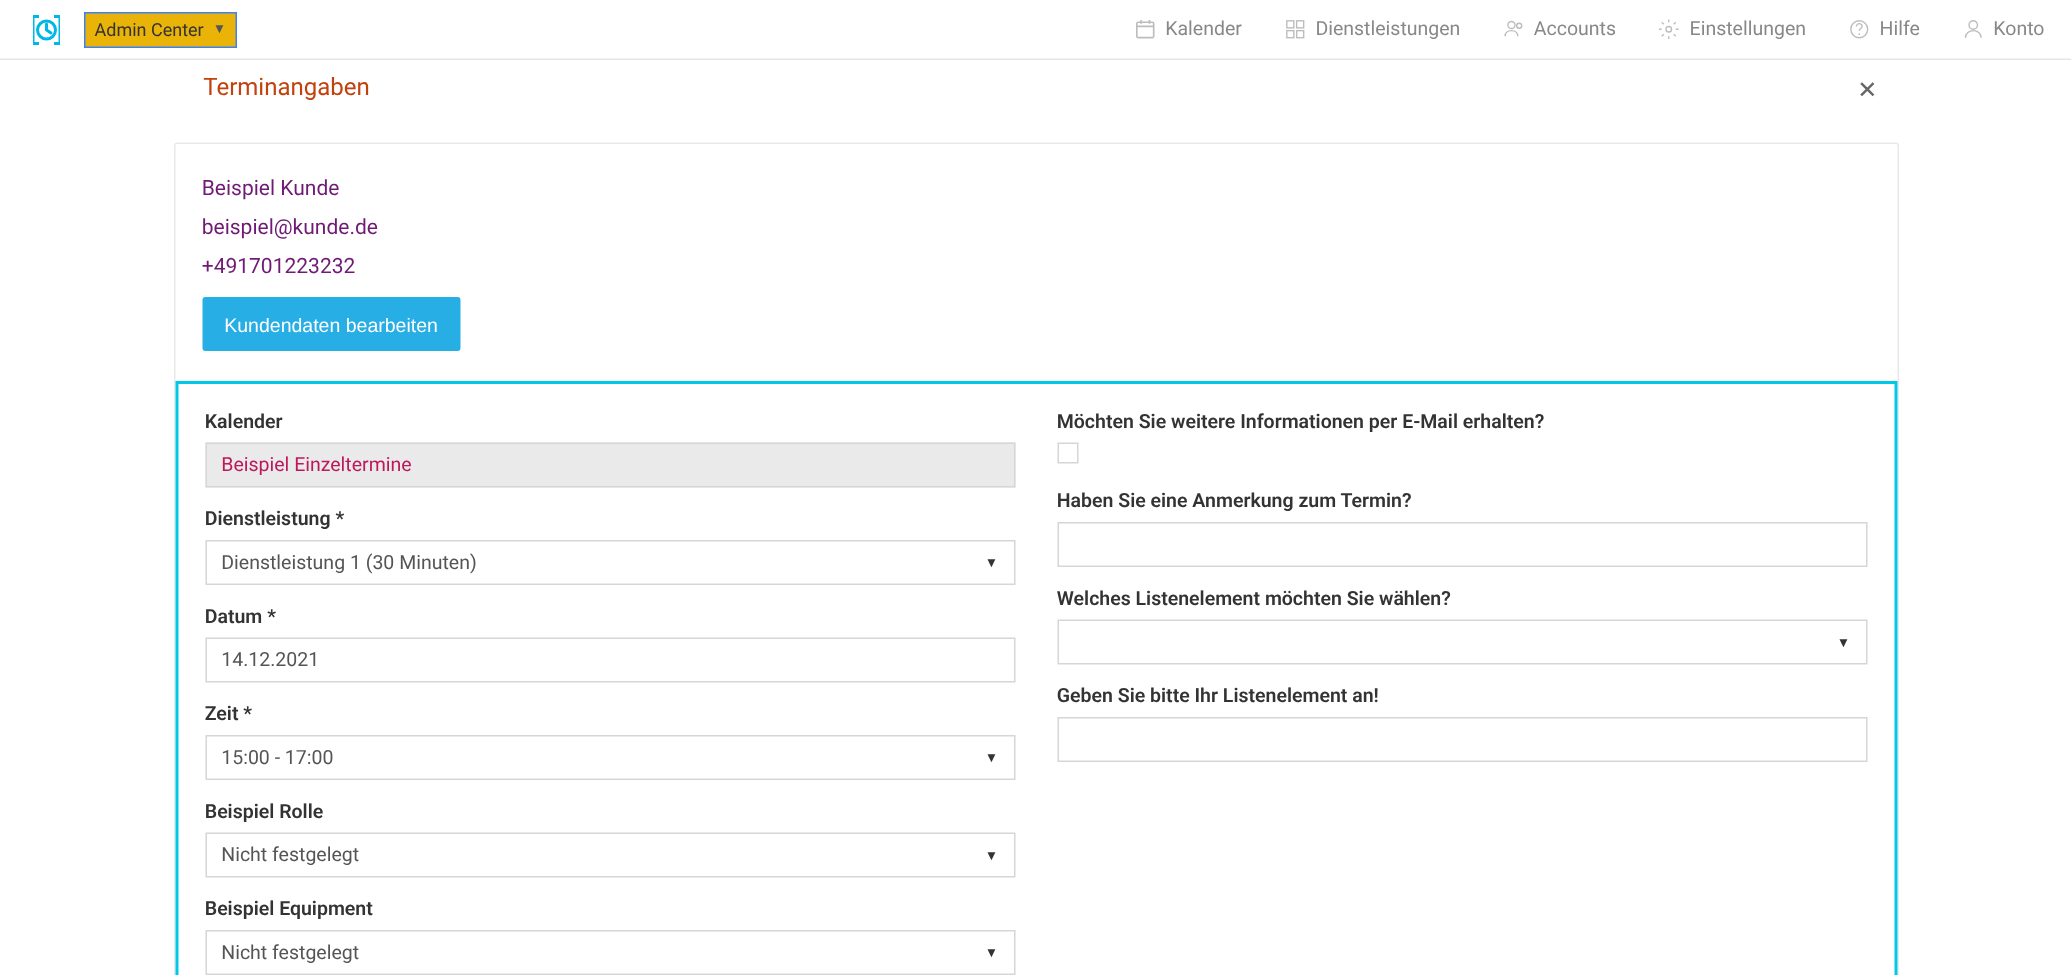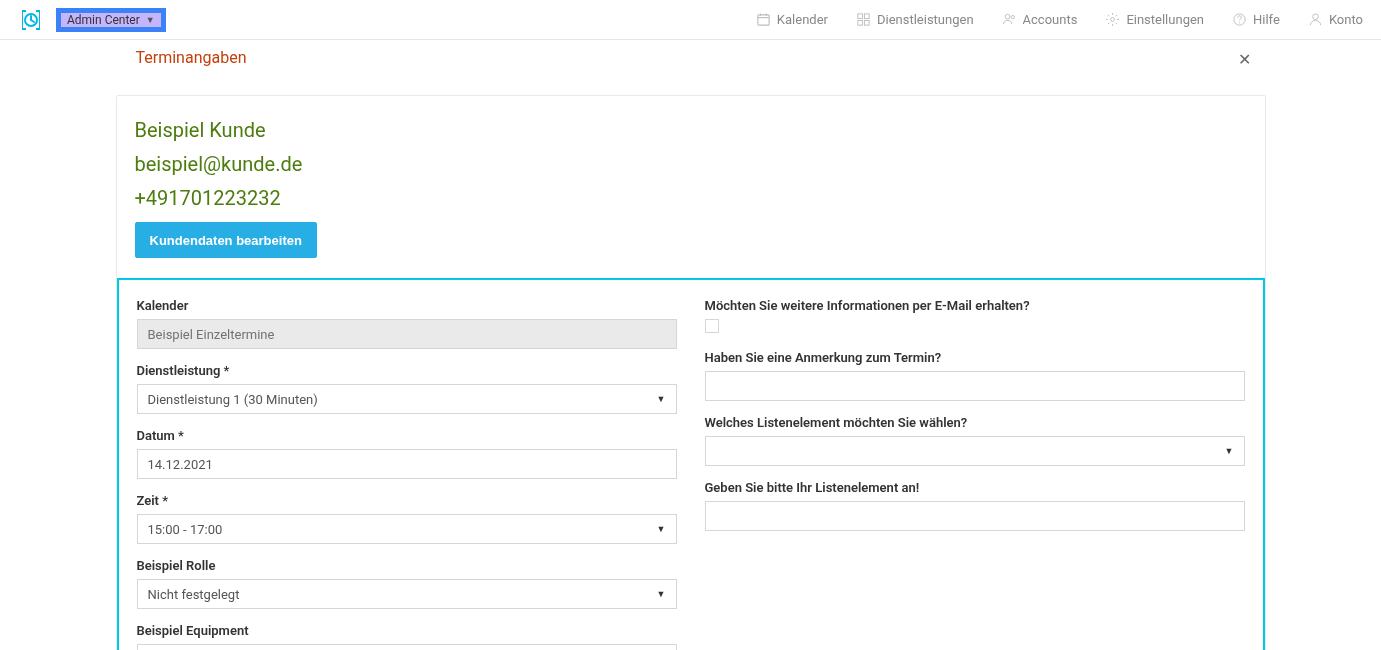--- a/index.html
+++ b/index.html
@@ -15,22 +15,22 @@
     align-items: center;
     justify-content: space-between;
     height: 40px;
     padding: 0 18px;
     border-bottom: 1px solid #e5e5e5;
   }
   .topbar-left { display: flex; align-items: center; gap: 12px; }
   .logo { display:flex; align-items:center; color:#00b8e6; }
   .admin-select {
     height: 24px;
-    border: 5px solid #3b82f6;
-    background: #c4b5fd;
+    border: 1px solid #3b82f6;
+    background: #eab308;
     padding: 0 6px;
     font-size: 12px;
     display: flex; align-items: center; gap: 6px;
     cursor: pointer;
   }
   .admin-select .caret { font-size: 9px; color:#555; }
   .topnav { display: flex; align-items: center; gap: 28px; }
   .nav-item { display: flex; align-items: center; gap: 6px; color:#888; cursor:pointer; font-size: 13px; }
   .nav-item .ico { color:#b7b7b7; display:flex; align-items:center; }
   
@@ -46,26 +46,25 @@
   .sheet-title { color:#c2410c; font-size: 16px; font-weight: 400; }
   .close-x { color:#666; font-size:16px; cursor:pointer; padding: 2px 6px; }
   .card {
     border: 1px solid #e9e9e9;
     margin-top: 18px;
     border-radius: 2px;
     padding: 0;
     box-shadow: 0 0 0 rgba(0,0,0,0);
   }
   .customer-block { padding: 22px 18px 20px 18px; }
-  .customer-block .row { margin-bottom: 10px; color:#4d7c0f; font-size:20px; }
+  .customer-block .row { margin-bottom: 10px; color:#701a75; font-size:14px; }
   .btn {
     display:inline-flex; align-items:center; justify-content:center;
     height: 32px; padding: 17px 14px; font-size: 13px; cursor:pointer;
     border-radius: 2px;
-    font-weight: bold;
   }
   .btn-primary { background:#27aee5; color:#fff; border:1px solid #27aee5; }
   .form-area {
     border: 2px solid #00c8e6;
     margin: 0 0 0 0;
     position: relative;
     padding: 18px 18px 22px 18px;
   }
   .two-col { display:flex; gap: 28px; }
   .col { flex:1; min-width:0; }
@@ -74,21 +73,21 @@
   .control {
     width: 100%;
     height: 30px;
     border: 1px solid #d6d6d6;
     background: #fff;
     padding: 0 10px;
     font-size: 13px;
     display:flex; align-items:center; justify-content:space-between;
     color:#555;
   }
-  .control.readonly { background:#eaeaea; color:#737373; }
+  .control.readonly { background:#eaeaea; color:#be185d; }
   .control .sel-caret { font-size: 9px; color:#333; }
   input.control { outline:none; }
   .checkbox {
     width: 14px; height: 14px; border:1px solid #d6d6d6; background:#fff; display:inline-block;
   }
 </style>
 </head>
 <body>
 
 <div class="topbar">

